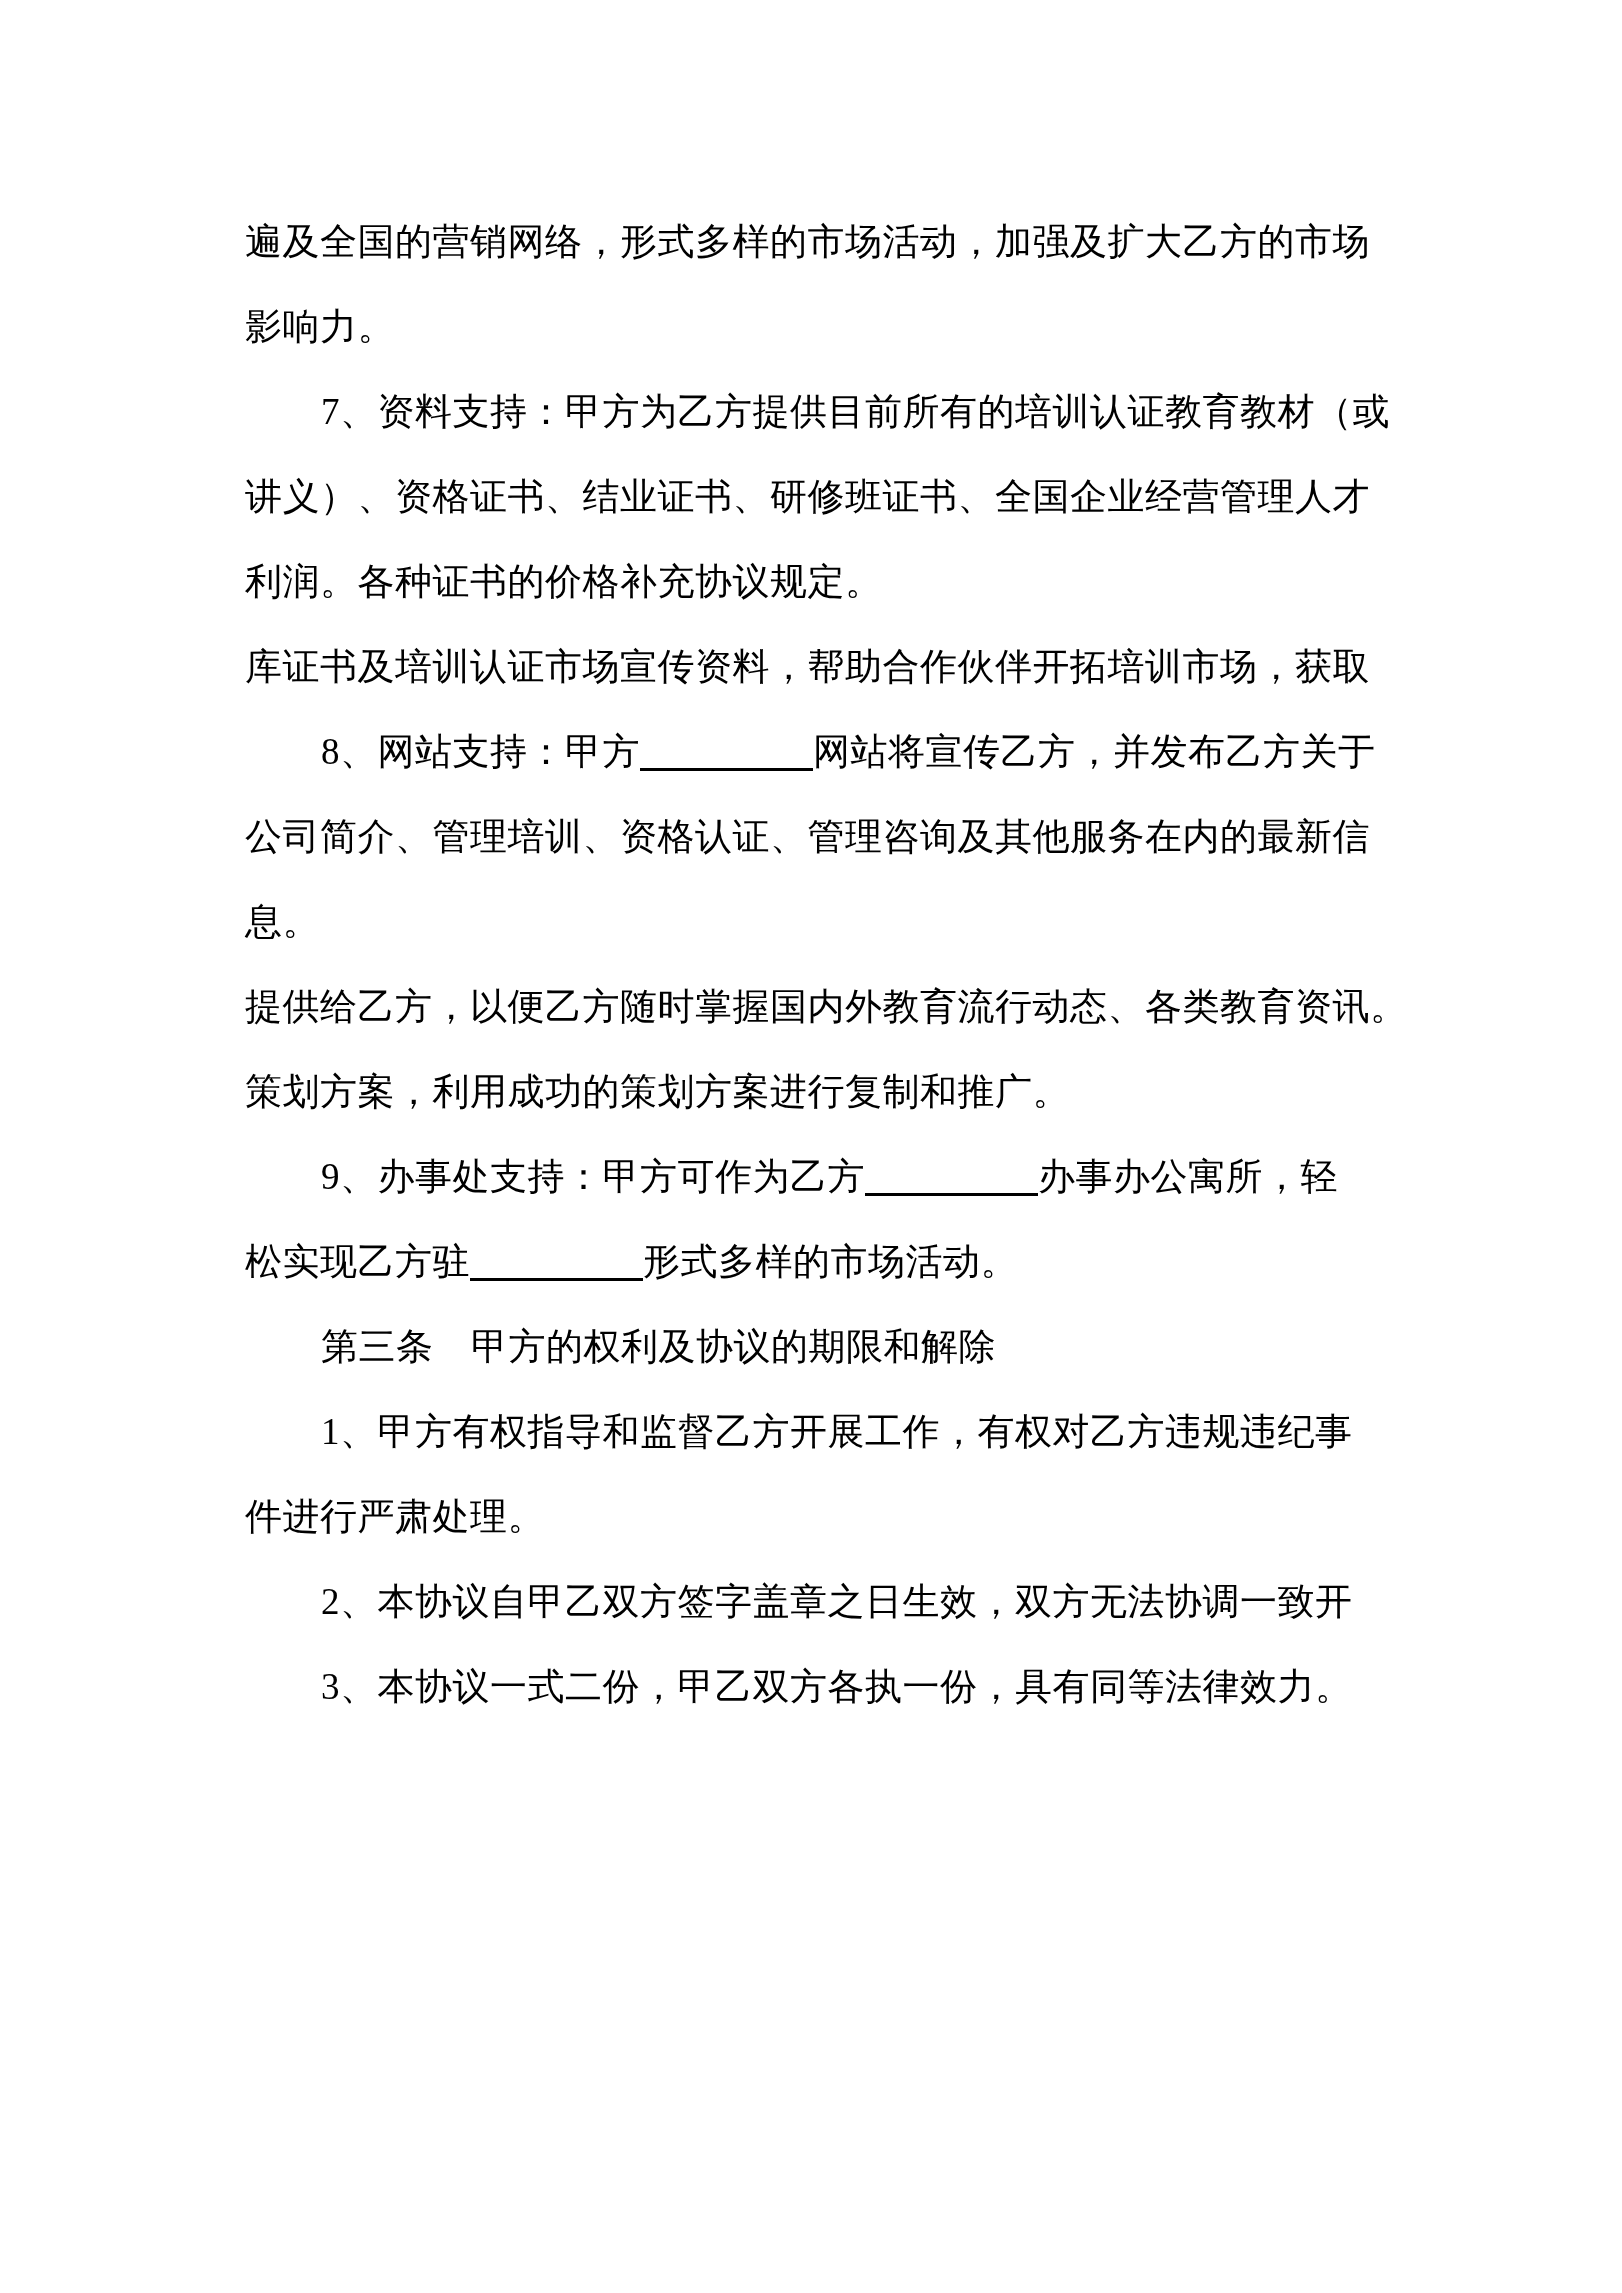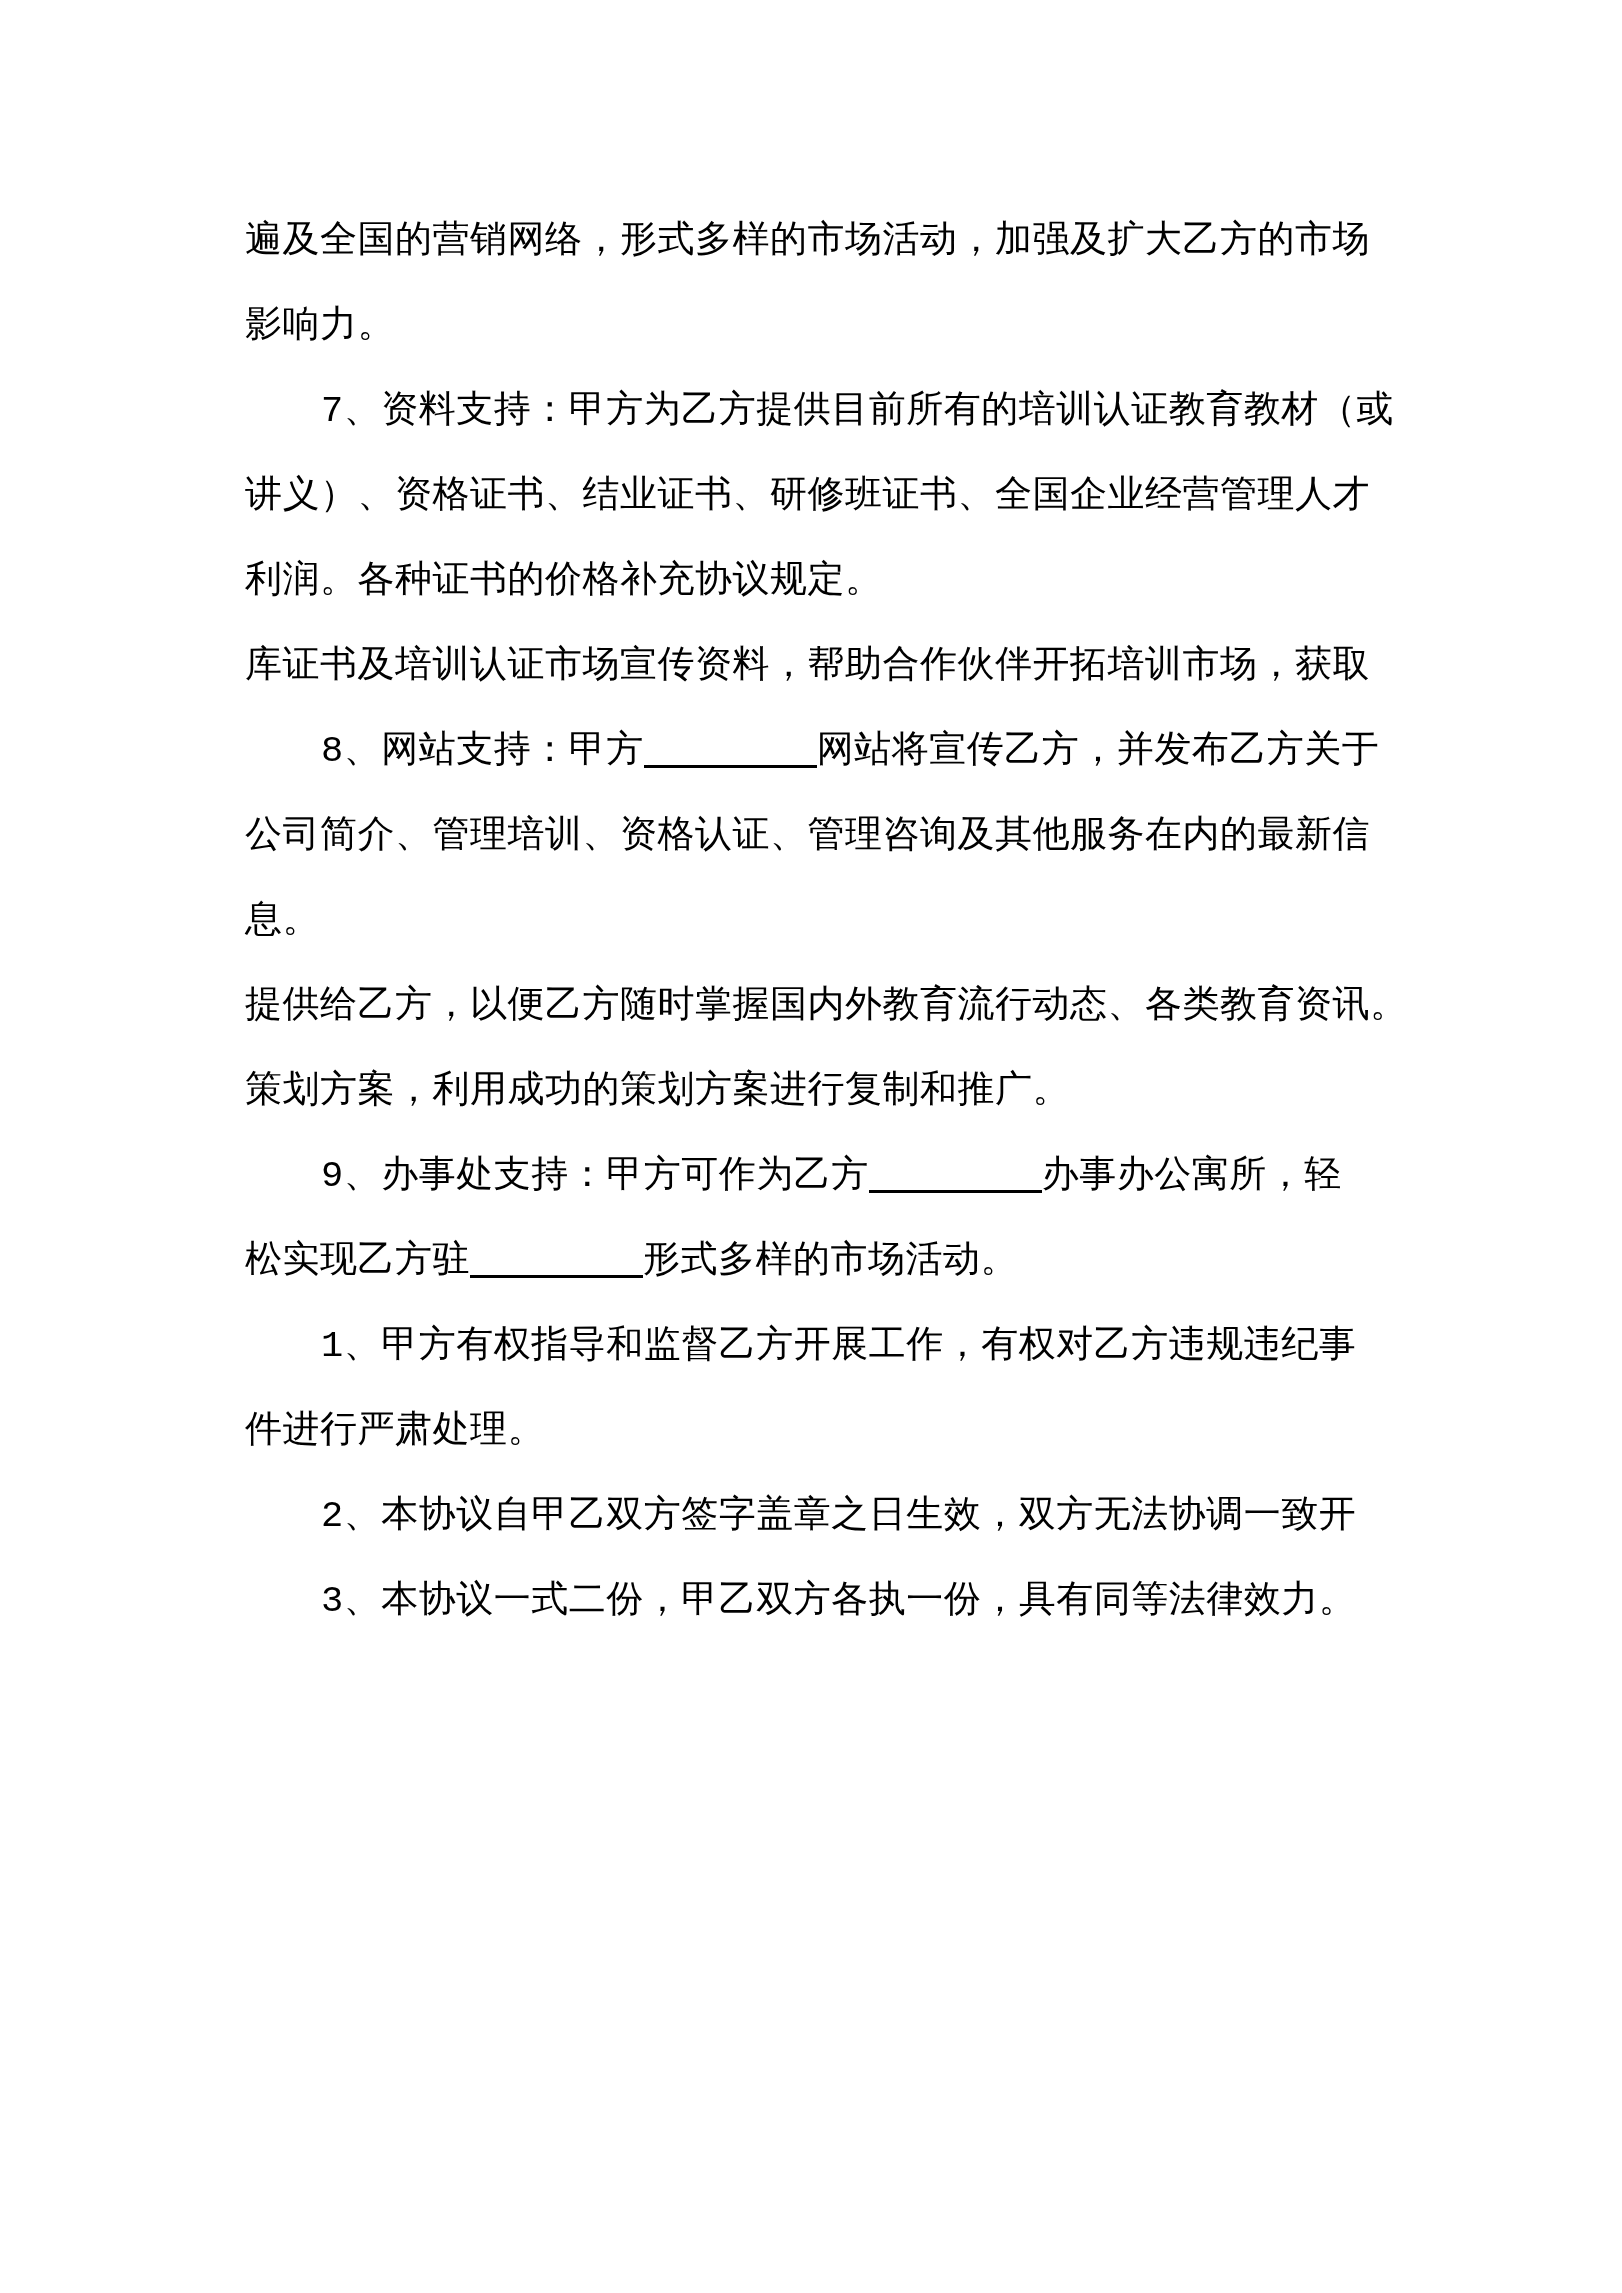--- a/index.html
+++ b/index.html
@@ -6,21 +6,21 @@
     margin: 0;
     padding: 0;
     background: #ffffff;
   }
   .page {
     position: relative;
     width: 1404px;
     height: 2294px;
     background: #ffffff;
     overflow: hidden;
-    font-family: Liberation Mono, monospace;
+    font-family: Liberation Serif, serif;
     color: #000000;
   }
   .text-block {
     position: absolute;
     left: 245px;
     top: 199px;
     width: 1133px;
     font-size: 37px;
     letter-spacing: 0.5px;
   }
@@ -64,20 +64,21 @@
     <div class="line">策划方案，利用成功的策划方案进行复制和推广。</div>
 
     <div class="line indent">
       <span>9、办事处支持：甲方可作为乙方</span><span class="blank"></span><span>办事办公寓所，轻</span>
     </div>
 
     <div class="line">
       <span>松实现乙方驻</span><span class="blank"></span><span>形式多样的市场活动。</span>
     </div>
 
+    <div class="line indent">第三条　甲方的权利及协议的期限和解除</div>
     <div class="line indent">1、甲方有权指导和监督乙方开展工作，有权对乙方违规违纪事</div>
     <div class="line">件进行严肃处理。</div>
     <div class="line indent">2、本协议自甲乙双方签字盖章之日生效，双方无法协调一致开</div>
     <div class="line indent">3、本协议一式二份，甲乙双方各执一份，具有同等法律效力。</div>
 
   </div>
 </div>
 
 
 </body></html>

